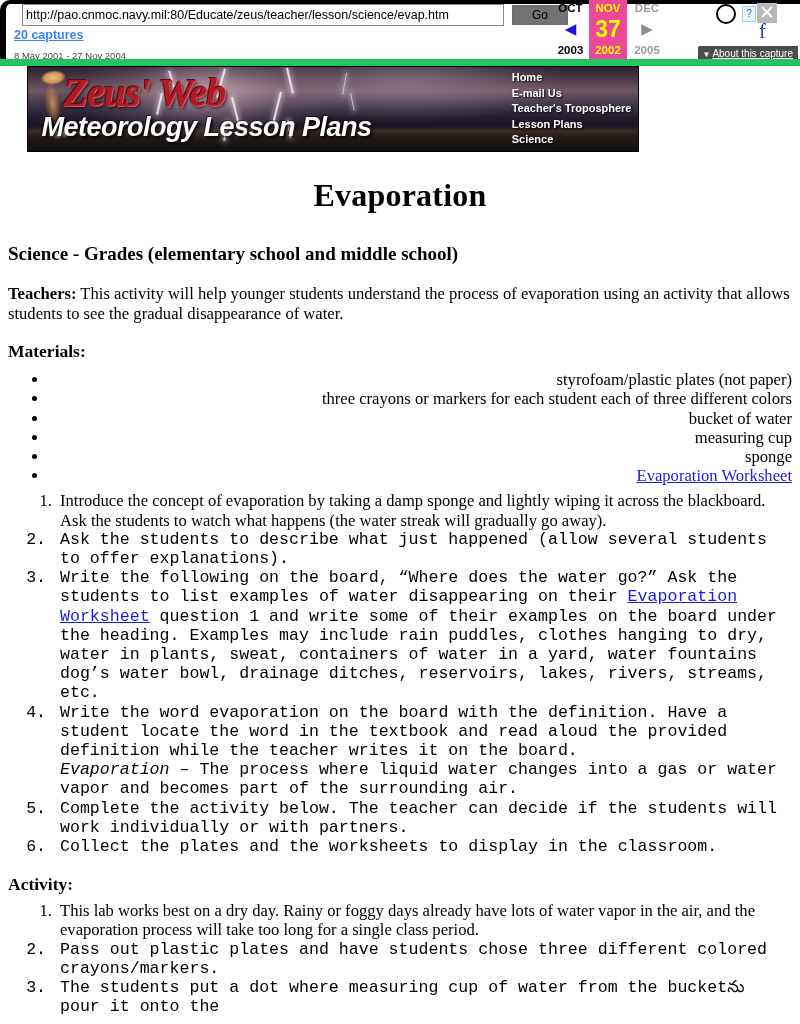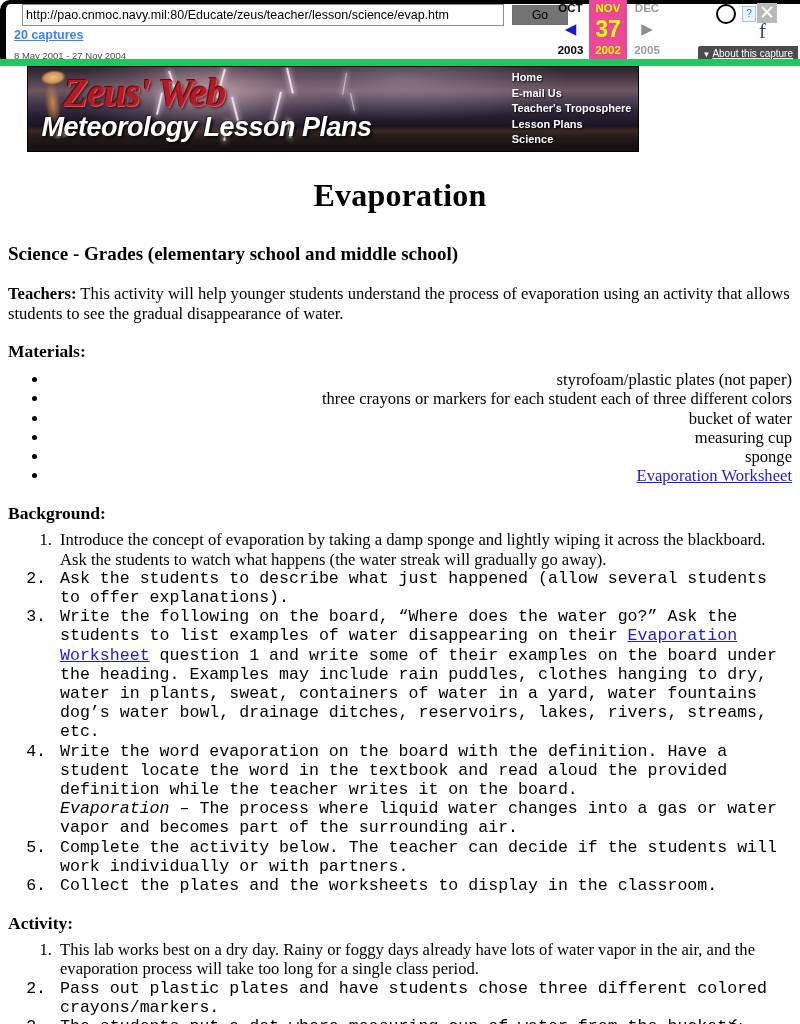--- a/index.html
+++ b/index.html
@@ -463,21 +463,20 @@
 
   <ul class="mat-list">
     <li><span>styrofoam/plastic plates (not paper)</span></li>
     <li><span>three crayons or markers for each student each of three different colors</span></li>
     <li><span>bucket of water</span></li>
     <li><span>measuring cup</span></li>
     <li><span>sponge</span></li>
     <li><a class="doclink">Evaporation Worksheet</a></li>
   </ul>
 
-  <h3 class="sub-head">Background:</h3>
 
   <ol class="num-list">
     <li><span>Introduce the concept of evaporation by taking a damp sponge and lightly wiping it across the blackboard. Ask the students to watch what happens (the water streak will gradually go away).</span></li>
     <li><span>Ask the students to describe what just happened (allow several students to offer explanations).</span></li>
     <li><span>Write the following on the board, “Where does the water go?” Ask the students to list examples of water disappearing on their </span><a class="doclink">Evaporation Worksheet</a><span> question 1 and write some of their examples on the board under the heading. Examples may include rain puddles, clothes hanging to dry, water in plants, sweat, containers of water in a yard, water fountains dog’s water bowl, drainage ditches, reservoirs, lakes, rivers, streams, etc.</span></li>
     <li><span>Write the word evaporation on the board with the definition. Have a student locate the word in the textbook and read aloud the provided definition while the teacher writes it on the board.</span><br><span class="ital">Evaporation</span><span> – The process where liquid water changes into a gas or water vapor and becomes part of the surrounding air.</span></li>
     <li><span>Complete the activity below. The teacher can decide if the students will work individually or with partners.</span></li>
     <li><span>Collect the plates and the worksheets to display in the classroom.</span></li>
   </ol>
 

